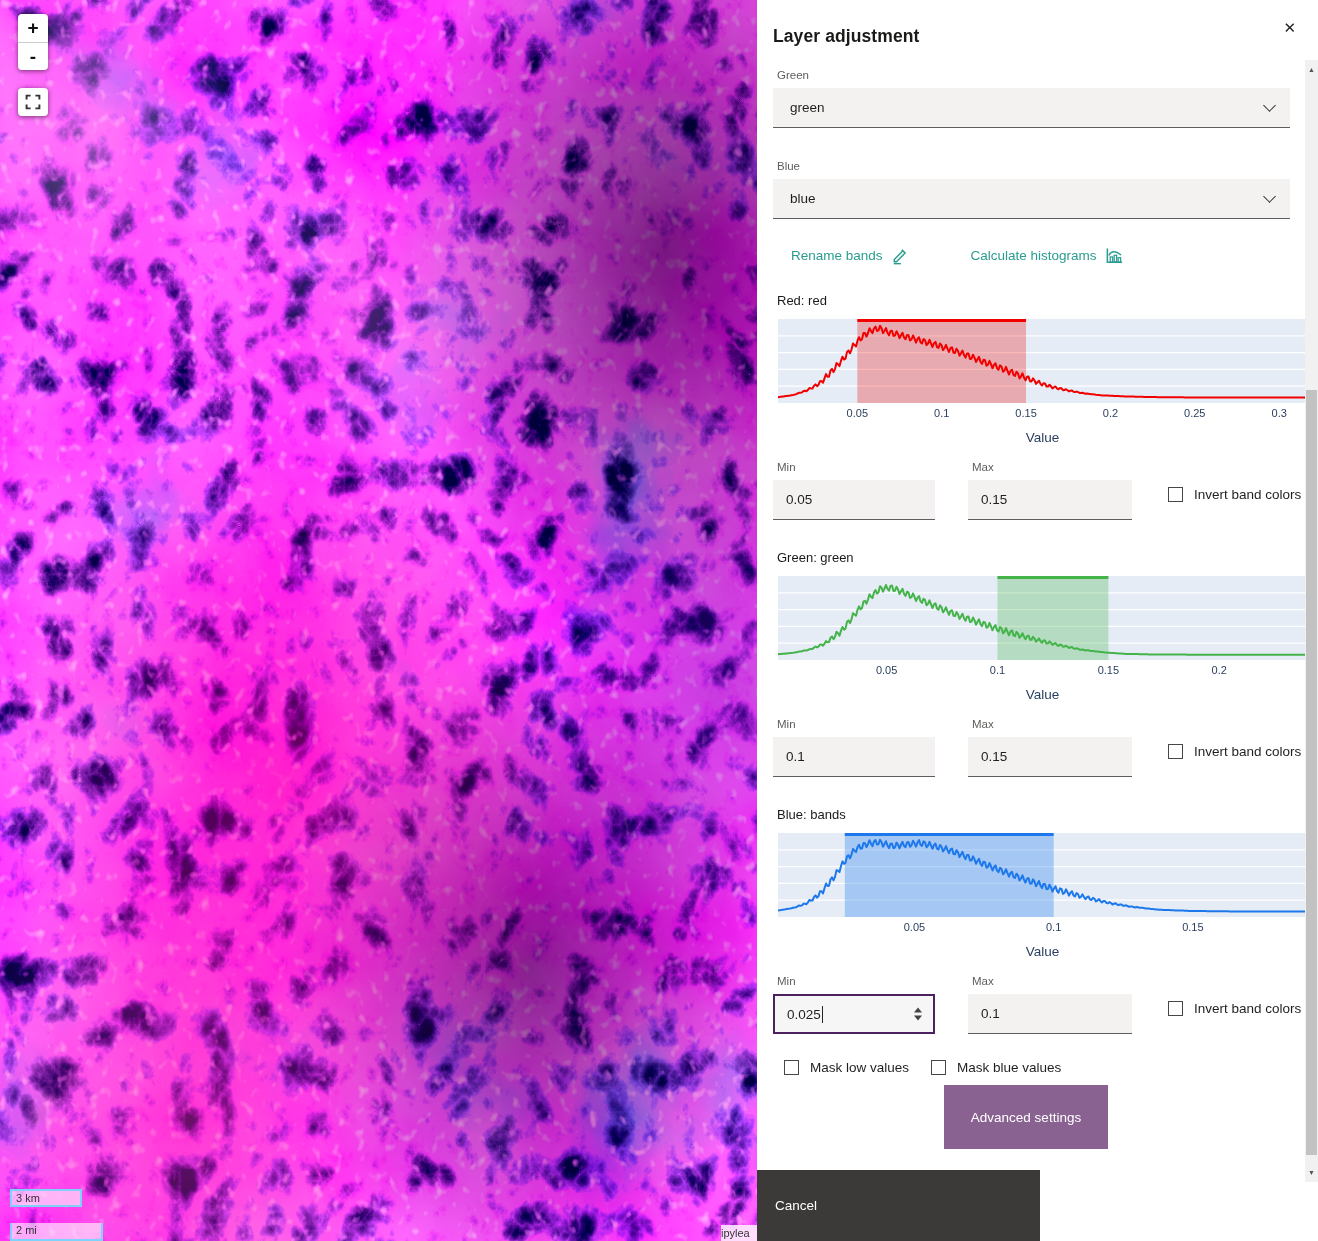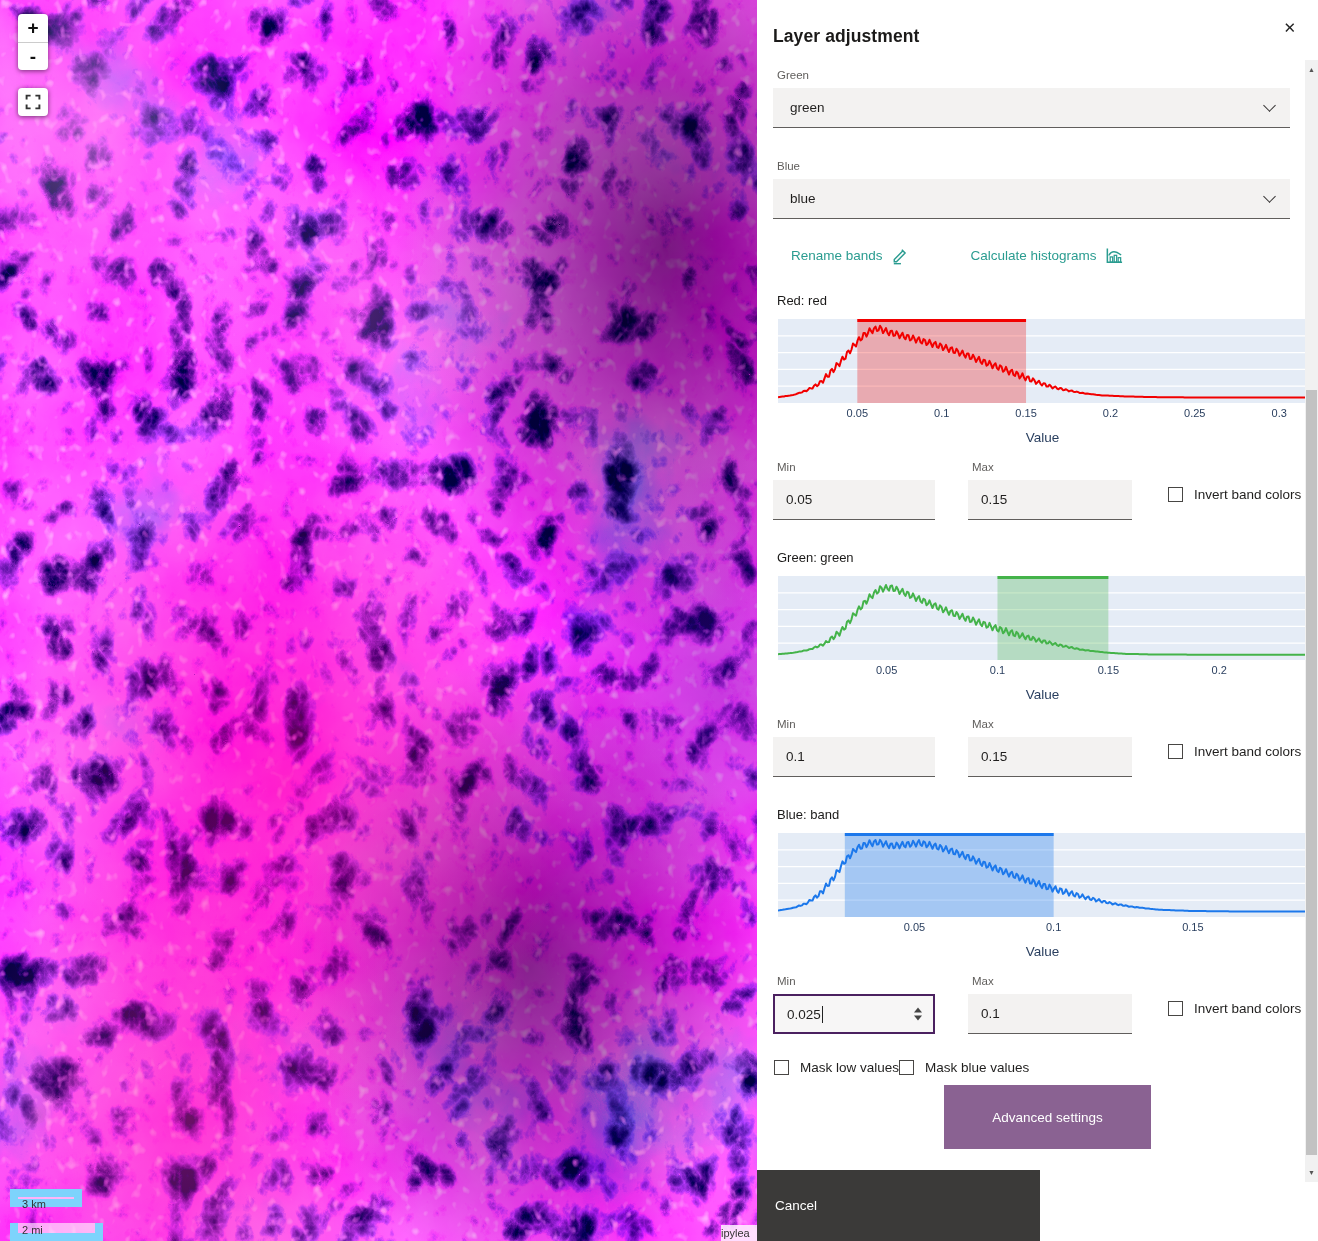--- a/index.html
+++ b/index.html
@@ -20,21 +20,21 @@
       radial-gradient(35% 28% at 95% 55%, rgba(90,0,160,0.35), transparent 70%);
   }
   .zoom-ctrl { position:absolute; left:18px; top:14px; width:30px; background:#fff; border-radius:4px;
     box-shadow:0 1px 5px rgba(0,0,0,0.55); overflow:hidden; z-index:5; }
   .zoom-btn { width:30px; height:28px; display:flex; align-items:center; justify-content:center;
     font-size:19px; font-weight:bold; color:#111; cursor:pointer; }
   .zoom-btn + .zoom-btn { border-top:1px solid #ccc; }
   .fs-ctrl { position:absolute; left:18px; top:88px; width:30px; height:28px; background:#fff; border-radius:4px;
     box-shadow:0 1px 5px rgba(0,0,0,0.55); display:flex; align-items:center; justify-content:center; z-index:5; cursor:pointer; }
   .scale-ctrl { position:absolute; left:10px; bottom:0; z-index:5; font-size:11px; color:#333; }
-  .scale-line { background:rgba(255,255,255,0.6); border:8px solid #7dd3fc; padding:0 4px; height:18px; line-height:14px; }
+  .scale-line { background:rgba(255,255,255,0.6); border:2px solid #7dd3fc; padding:0 4px; height:18px; line-height:14px; }
   .scale-line.mi { border-top:none;margin-top:16px; }
   .attribution { position:absolute; right:0; bottom:0; z-index:5; background:rgba(255,255,255,0.8);
     font-size:11px; color:#333; padding:2px 0; width:36px; white-space:nowrap; overflow:hidden; }
 
   
   .panel { position:relative; width:561px; height:1241px; background:#fff; color:#201f1e; overflow:hidden; }
   .panel-header { padding:26px 16px 0 16px; display:flex; justify-content:space-between; align-items:flex-start; }
   .panel-title { font-size:17.5px; font-weight:700; color:#1b1a19; letter-spacing:0.1px; }
   .close-btn { font-size:15px; color:#242424; cursor:pointer; line-height:16px; margin:-6px 6px 0 0; }
 
@@ -73,22 +73,22 @@
   .textbox.focused .spinner { display:flex; }
   .spinner i { width:0; height:0; border-left:4px solid transparent; border-right:4px solid transparent; }
   .spinner i.up { border-bottom:5px solid #444; }
   .spinner i.dn { border-top:5px solid #444; }
 
   .check-group { display:flex; align-items:center; gap:11px; cursor:pointer; }
   .io-row .check-group { margin-top:26px; }
   .checkbox { width:15px; height:15px; border:1px solid #484644; background:#fff; flex:0 0 15px; }
   .check-label { font-size:13.5px; color:#201f1e; white-space:nowrap; }
 
-  .mask-row { display:flex; margin-top:26px; margin-left:1px; }
-  .advanced-btn { margin:10px 0 0 171px; width:207px; height:64px; background:#8a6292; color:#fff;
+  .mask-row { display:flex; gap:22px; margin-top:26px; margin-left:11px; }
+  .advanced-btn { margin:10px 0 0 171px; width:164px; height:64px; background:#8a6292; color:#fff;
     font-size:13.5px; display:flex; align-items:center; justify-content:center; cursor:pointer; }
 
   
   .scrollbar { position:absolute; top:60px; right:0; width:13px; height:1122px; background:#f1f1f1; }
   .sb-arrow { position:absolute; left:0; width:13px; height:15px; font-size:7px; color:#555;
     display:flex; align-items:center; justify-content:center; cursor:pointer; }
   .sb-arrow.up { top:2px; } .sb-arrow.dn { bottom:2px; }
   .sb-thumb { position:absolute; left:1px; width:11px; top:330px; height:765px; background:#c2c2c2; cursor:pointer; }
 
   
@@ -271,21 +271,21 @@
             </div>
           </div>
           <div class="check-group">
             <span class="checkbox"></span>
             <span class="check-label">Invert band colors</span>
           </div>
         </div>
       </div>
 
       <div>
-        <div class="band-heading">Blue: band</div>
+        <div class="band-heading">Blue: bands</div>
         <div class="chart">
           <div class="plot">
               <svg width="529" height="84" viewBox="0 0 529 84">
                 <rect width="529" height="84" fill="#e5ecf6"></rect>
                 <line x1="0" x2="529" y1="16.8" y2="16.8" stroke="#ffffff" stroke-width="1.3"></line>
                 <line x1="0" x2="529" y1="33.6" y2="33.6" stroke="#ffffff" stroke-width="1.3"></line>
                 <line x1="0" x2="529" y1="50.4" y2="50.4" stroke="#ffffff" stroke-width="1.3"></line>
                 <line x1="0" x2="529" y1="67.2" y2="67.2" stroke="#ffffff" stroke-width="1.3"></line>
                 <rect x="66.82105263157895" y="0" width="208.81578947368428" height="84" fill="rgba(28,120,235,0.32)"></rect>
                 <path d="M0.0 77.5 L1.5 77.3 L3.0 77.0 L4.5 76.8 L6.0 76.5 L7.5 76.3 L9.0 76.0 L10.5 75.8 L12.0 75.6 L13.5 75.3 L15.0 74.7 L16.5 74.5 L18.0 74.3 L19.5 73.3 L21.0 72.5 L22.5 72.9 L24.0 72.4 L25.5 70.8 L27.0 70.7 L28.5 71.2 L30.0 69.3 L31.5 66.9 L33.0 67.5 L34.5 67.6 L36.0 64.0 L37.5 62.4 L39.0 64.6 L40.5 63.1 L42.0 58.3 L43.5 58.2 L45.0 60.4 L46.5 55.2 L48.0 50.5 L49.5 53.0 L51.0 52.8 L52.5 46.3 L54.0 44.4 L55.5 47.4 L57.0 43.9 L58.5 37.2 L60.0 37.7 L61.5 39.1 L63.0 33.0 L64.5 28.4 L66.0 30.8 L67.5 29.8 L69.0 23.3 L70.5 22.2 L72.0 25.3 L73.5 21.7 L75.0 16.0 L76.5 17.6 L78.0 19.1 L79.5 14.3 L81.0 11.7 L82.5 15.7 L84.0 15.4 L85.5 9.9 L87.0 10.3 L88.5 14.1 L90.0 11.2 L91.5 7.2 L93.0 10.7 L94.5 13.1 L96.0 8.4 L97.5 7.0 L99.0 11.6 L100.5 11.3 L102.0 6.9 L103.5 9.0 L105.0 13.7 L106.5 11.1 L108.0 8.2 L109.5 12.6 L111.0 15.1 L112.5 10.8 L114.0 10.6 L115.5 15.3 L117.0 14.3 L118.5 9.6 L120.0 11.6 L121.5 15.4 L123.0 11.8 L124.5 8.8 L126.0 12.9 L127.5 14.3 L129.0 9.4 L130.5 9.1 L132.0 13.8 L133.5 12.2 L135.0 7.7 L136.5 10.3 L138.0 13.6 L139.5 9.6 L141.0 7.1 L142.5 11.7 L144.0 12.9 L145.5 8.4 L147.0 9.3 L148.5 14.3 L150.0 12.6 L151.5 8.9 L153.0 12.4 L154.5 15.8 L156.0 12.0 L157.5 10.6 L159.0 15.7 L160.5 16.5 L162.0 12.0 L163.5 13.6 L165.0 18.5 L166.5 16.4 L168.0 13.1 L169.5 17.1 L171.0 20.2 L172.5 16.3 L174.0 15.6 L175.5 21.0 L177.0 21.3 L178.5 17.1 L180.0 19.3 L181.5 24.1 L183.0 21.6 L184.5 18.8 L186.0 23.4 L187.5 26.1 L189.0 22.0 L190.5 22.1 L192.0 27.5 L193.5 27.3 L195.0 23.4 L196.5 26.3 L198.0 30.8 L199.5 28.0 L201.0 25.8 L202.5 30.7 L204.0 32.9 L205.5 28.7 L207.0 29.3 L208.5 34.7 L210.0 33.8 L211.5 30.0 L213.0 33.4 L214.5 37.5 L216.0 34.2 L217.5 32.4 L219.0 37.6 L220.5 39.1 L222.0 34.8 L223.5 36.0 L225.0 41.2 L226.5 39.7 L228.0 36.2 L229.5 40.1 L231.0 43.7 L232.5 40.0 L234.0 38.8 L235.5 44.1 L237.0 45.0 L238.5 40.7 L240.0 42.4 L241.5 47.5 L243.0 45.5 L244.5 42.3 L246.0 46.6 L247.5 49.7 L249.0 45.7 L250.5 45.1 L252.0 50.4 L253.5 50.6 L255.0 46.4 L256.5 48.6 L258.0 53.3 L259.5 50.8 L261.0 48.0 L262.5 52.6 L264.0 55.1 L265.5 50.9 L267.0 50.9 L268.5 56.2 L270.0 55.8 L271.5 51.6 L273.0 54.4 L274.5 58.6 L276.0 55.5 L277.5 53.2 L279.0 57.9 L280.5 59.8 L282.0 55.4 L283.5 55.9 L285.0 60.9 L286.5 59.8 L288.0 56.3 L289.5 59.2 L291.0 62.6 L292.5 59.7 L294.0 58.3 L295.5 62.4 L297.0 63.4 L298.5 60.1 L300.0 61.0 L301.5 64.8 L303.0 63.7 L304.5 61.4 L306.0 64.0 L307.5 66.3 L309.0 64.1 L310.5 63.5 L312.0 66.5 L313.5 67.0 L315.0 64.8 L316.5 65.8 L318.0 68.4 L319.5 67.4 L321.0 66.1 L322.5 68.2 L324.0 69.5 L325.5 68.1 L327.0 68.0 L328.5 70.1 L330.0 70.3 L331.5 69.1 L333.0 70.0 L334.5 71.5 L336.0 70.8 L337.5 70.2 L339.0 71.5 L340.5 72.2 L342.0 71.4 L343.5 71.6 L345.0 72.8 L346.5 72.8 L348.0 72.3 L349.5 73.0 L351.0 73.8 L352.5 73.5 L354.0 73.4 L355.5 74.1 L357.0 74.4 L358.5 74.1 L360.0 74.3 L361.5 74.8 L363.0 74.8 L364.5 74.7 L366.0 75.1 L367.5 75.4 L369.0 75.4 L370.5 75.5 L372.0 75.8 L373.5 75.9 L375.0 76.1 L376.5 76.2 L378.0 76.4 L379.5 76.5 L381.0 76.7 L382.5 76.8 L384.0 76.8 L385.5 76.9 L387.0 77.0 L388.5 77.0 L390.0 77.1 L391.5 77.1 L393.0 77.2 L394.5 77.2 L396.0 77.3 L397.5 77.4 L399.0 77.4 L400.5 77.5 L402.0 77.5 L403.5 77.6 L405.0 77.6 L406.5 77.7 L408.0 77.8 L409.5 77.8 L411.0 77.9 L412.5 77.9 L414.0 78.0 L415.5 78.0 L417.0 78.0 L418.5 78.1 L420.0 78.1 L421.5 78.1 L423.0 78.1 L424.5 78.1 L426.0 78.1 L427.5 78.1 L429.0 78.2 L430.5 78.2 L432.0 78.2 L433.5 78.2 L435.0 78.2 L436.5 78.2 L438.0 78.2 L439.5 78.2 L441.0 78.3 L442.5 78.3 L444.0 78.3 L445.5 78.3 L447.0 78.3 L448.5 78.3 L450.0 78.3 L451.5 78.4 L453.0 78.4 L454.5 78.4 L456.0 78.4 L457.5 78.4 L459.0 78.4 L460.5 78.4 L462.0 78.4 L463.5 78.4 L465.0 78.4 L466.5 78.4 L468.0 78.4 L469.5 78.4 L471.0 78.4 L472.5 78.4 L474.0 78.4 L475.5 78.4 L477.0 78.4 L478.5 78.4 L480.0 78.4 L481.5 78.4 L483.0 78.4 L484.5 78.4 L486.0 78.4 L487.5 78.4 L489.0 78.4 L490.5 78.4 L492.0 78.4 L493.5 78.4 L495.0 78.4 L496.5 78.4 L498.0 78.4 L499.5 78.4 L501.0 78.4 L502.5 78.4 L504.0 78.4 L505.5 78.4 L507.0 78.4 L508.5 78.4 L510.0 78.4 L511.5 78.4 L513.0 78.4 L514.5 78.4 L516.0 78.4 L517.5 78.4 L519.0 78.4 L520.5 78.4 L522.0 78.4 L523.5 78.4 L525.0 78.4 L526.5 78.4 L528.0 78.4 " fill="none" stroke="#1c78eb" stroke-width="2" stroke-linejoin="round"></path>

